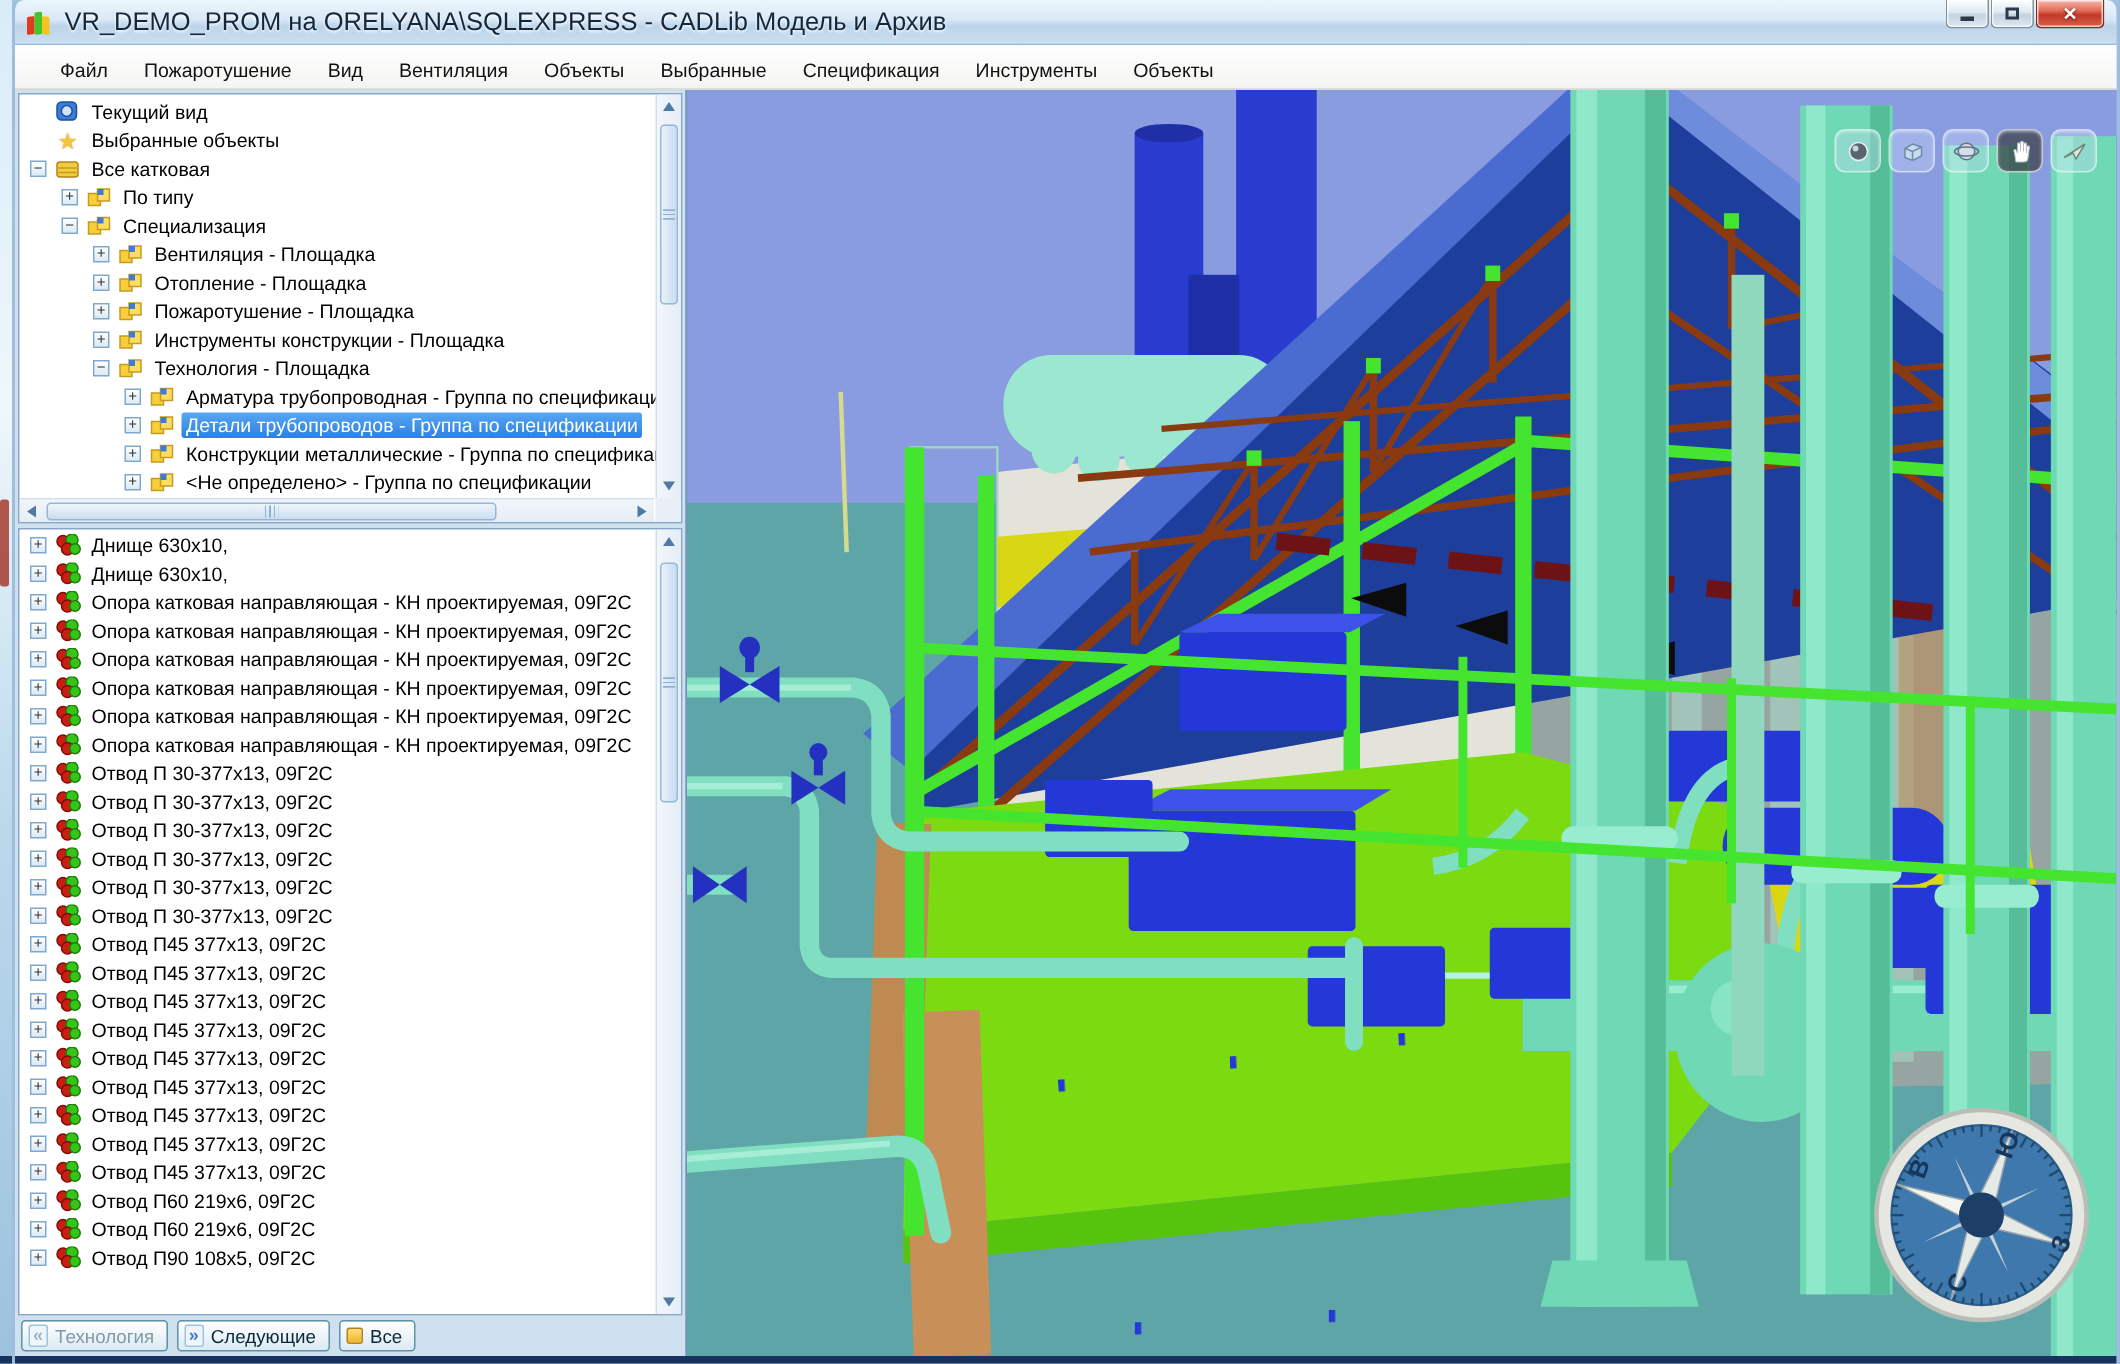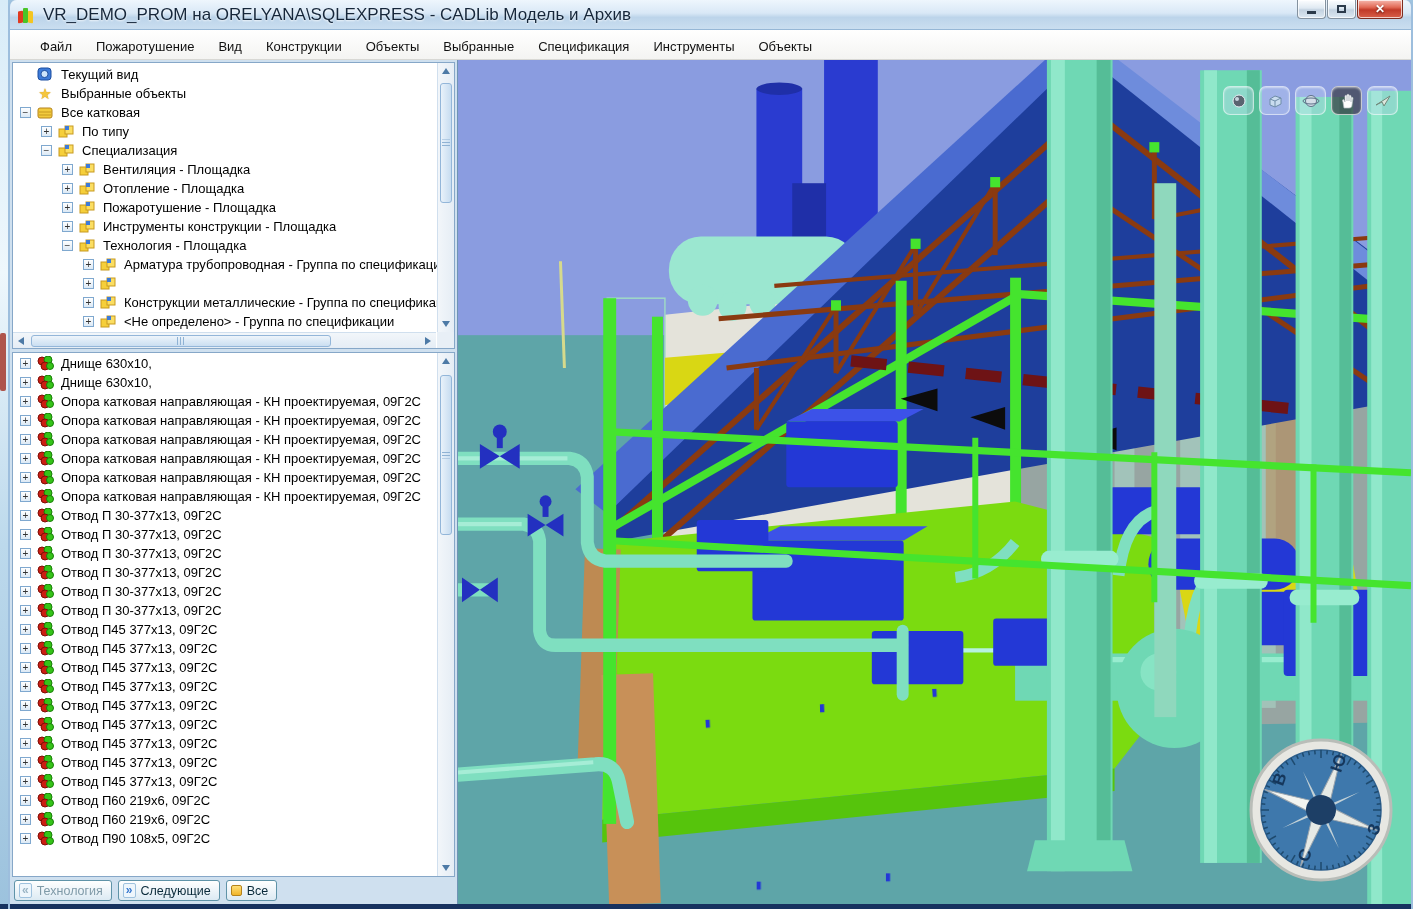--- a/index.html
+++ b/index.html
@@ -155,21 +155,21 @@
       <span class="wbtn close">
           <span class="glyph-close">✕</span>
         </span>
     </span>
   </div>
 
   <div class="menubar" id="menubar">
       <span class="menu-item">Файл</span>
       <span class="menu-item">Пожаротушение</span>
       <span class="menu-item">Вид</span>
-      <span class="menu-item">Конструкции</span>
+      <span class="menu-item">Вентиляция</span>
       <span class="menu-item">Объекты</span>
       <span class="menu-item">Выбранные</span>
       <span class="menu-item">Спецификация</span>
       <span class="menu-item">Инструменты</span>
       <span class="menu-item">Объекты</span>
     </div>
 
   <div class="main">
 
     <div class="left-panel">
@@ -306,20 +306,21 @@
             <div class="row sel">
               <span class="indent" style="width: 67px;"></span>
               <span class="expander">+</span>
               <span class="tree-icon">
                 <svg width="17" height="14">
                   <rect x="1" y="4" width="8" height="8" fill="#F6CF3A" stroke="#C79A20"></rect>
                   <rect x="7" y="1" width="8" height="8" fill="#FBDE62" stroke="#C79A20"></rect>
                   <rect x="7" y="1" width="4" height="4" fill="#3D7BD8"></rect>
                 </svg>
               </span>
+              <span class="row-label">Детали трубопроводов - Группа по спецификации</span>
             </div>
             <div class="row">
               <span class="indent" style="width: 67px;"></span>
               <span class="expander">+</span>
               <span class="tree-icon">
                 <svg width="17" height="14">
                   <rect x="1" y="4" width="8" height="8" fill="#F6CF3A" stroke="#C79A20"></rect>
                   <rect x="7" y="1" width="8" height="8" fill="#FBDE62" stroke="#C79A20"></rect>
                   <rect x="7" y="1" width="4" height="4" fill="#3D7BD8"></rect>
                 </svg>

